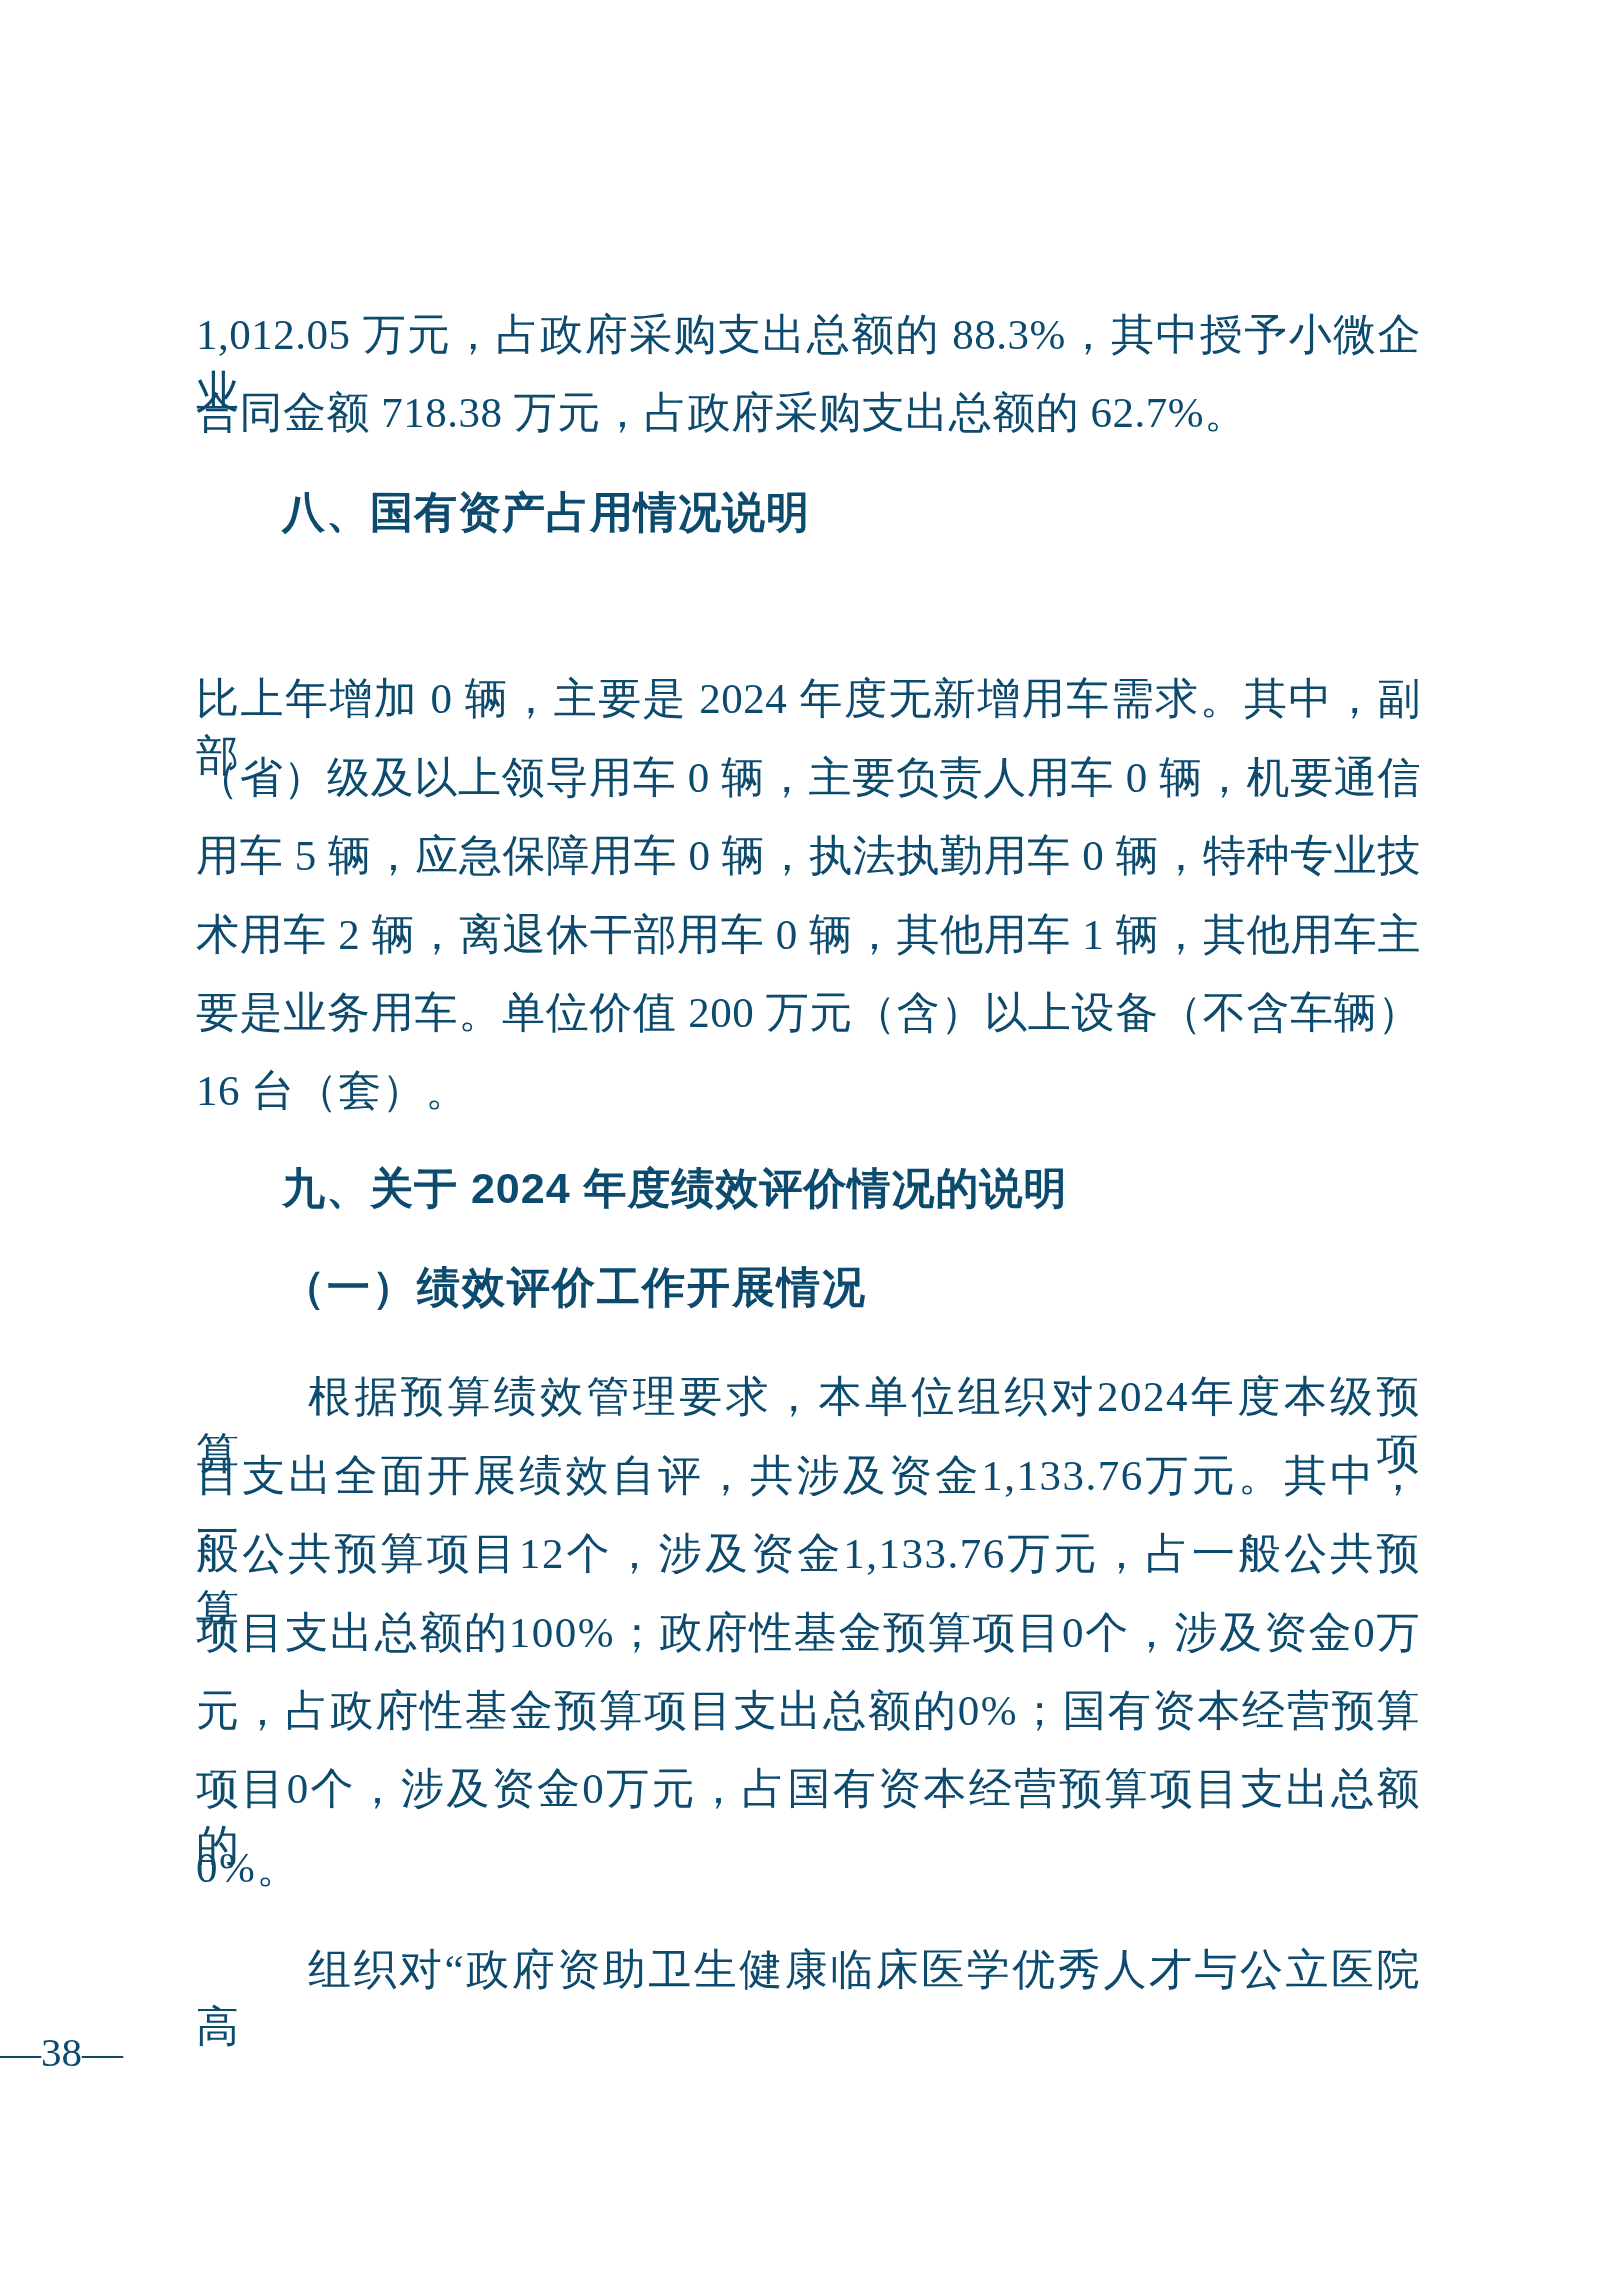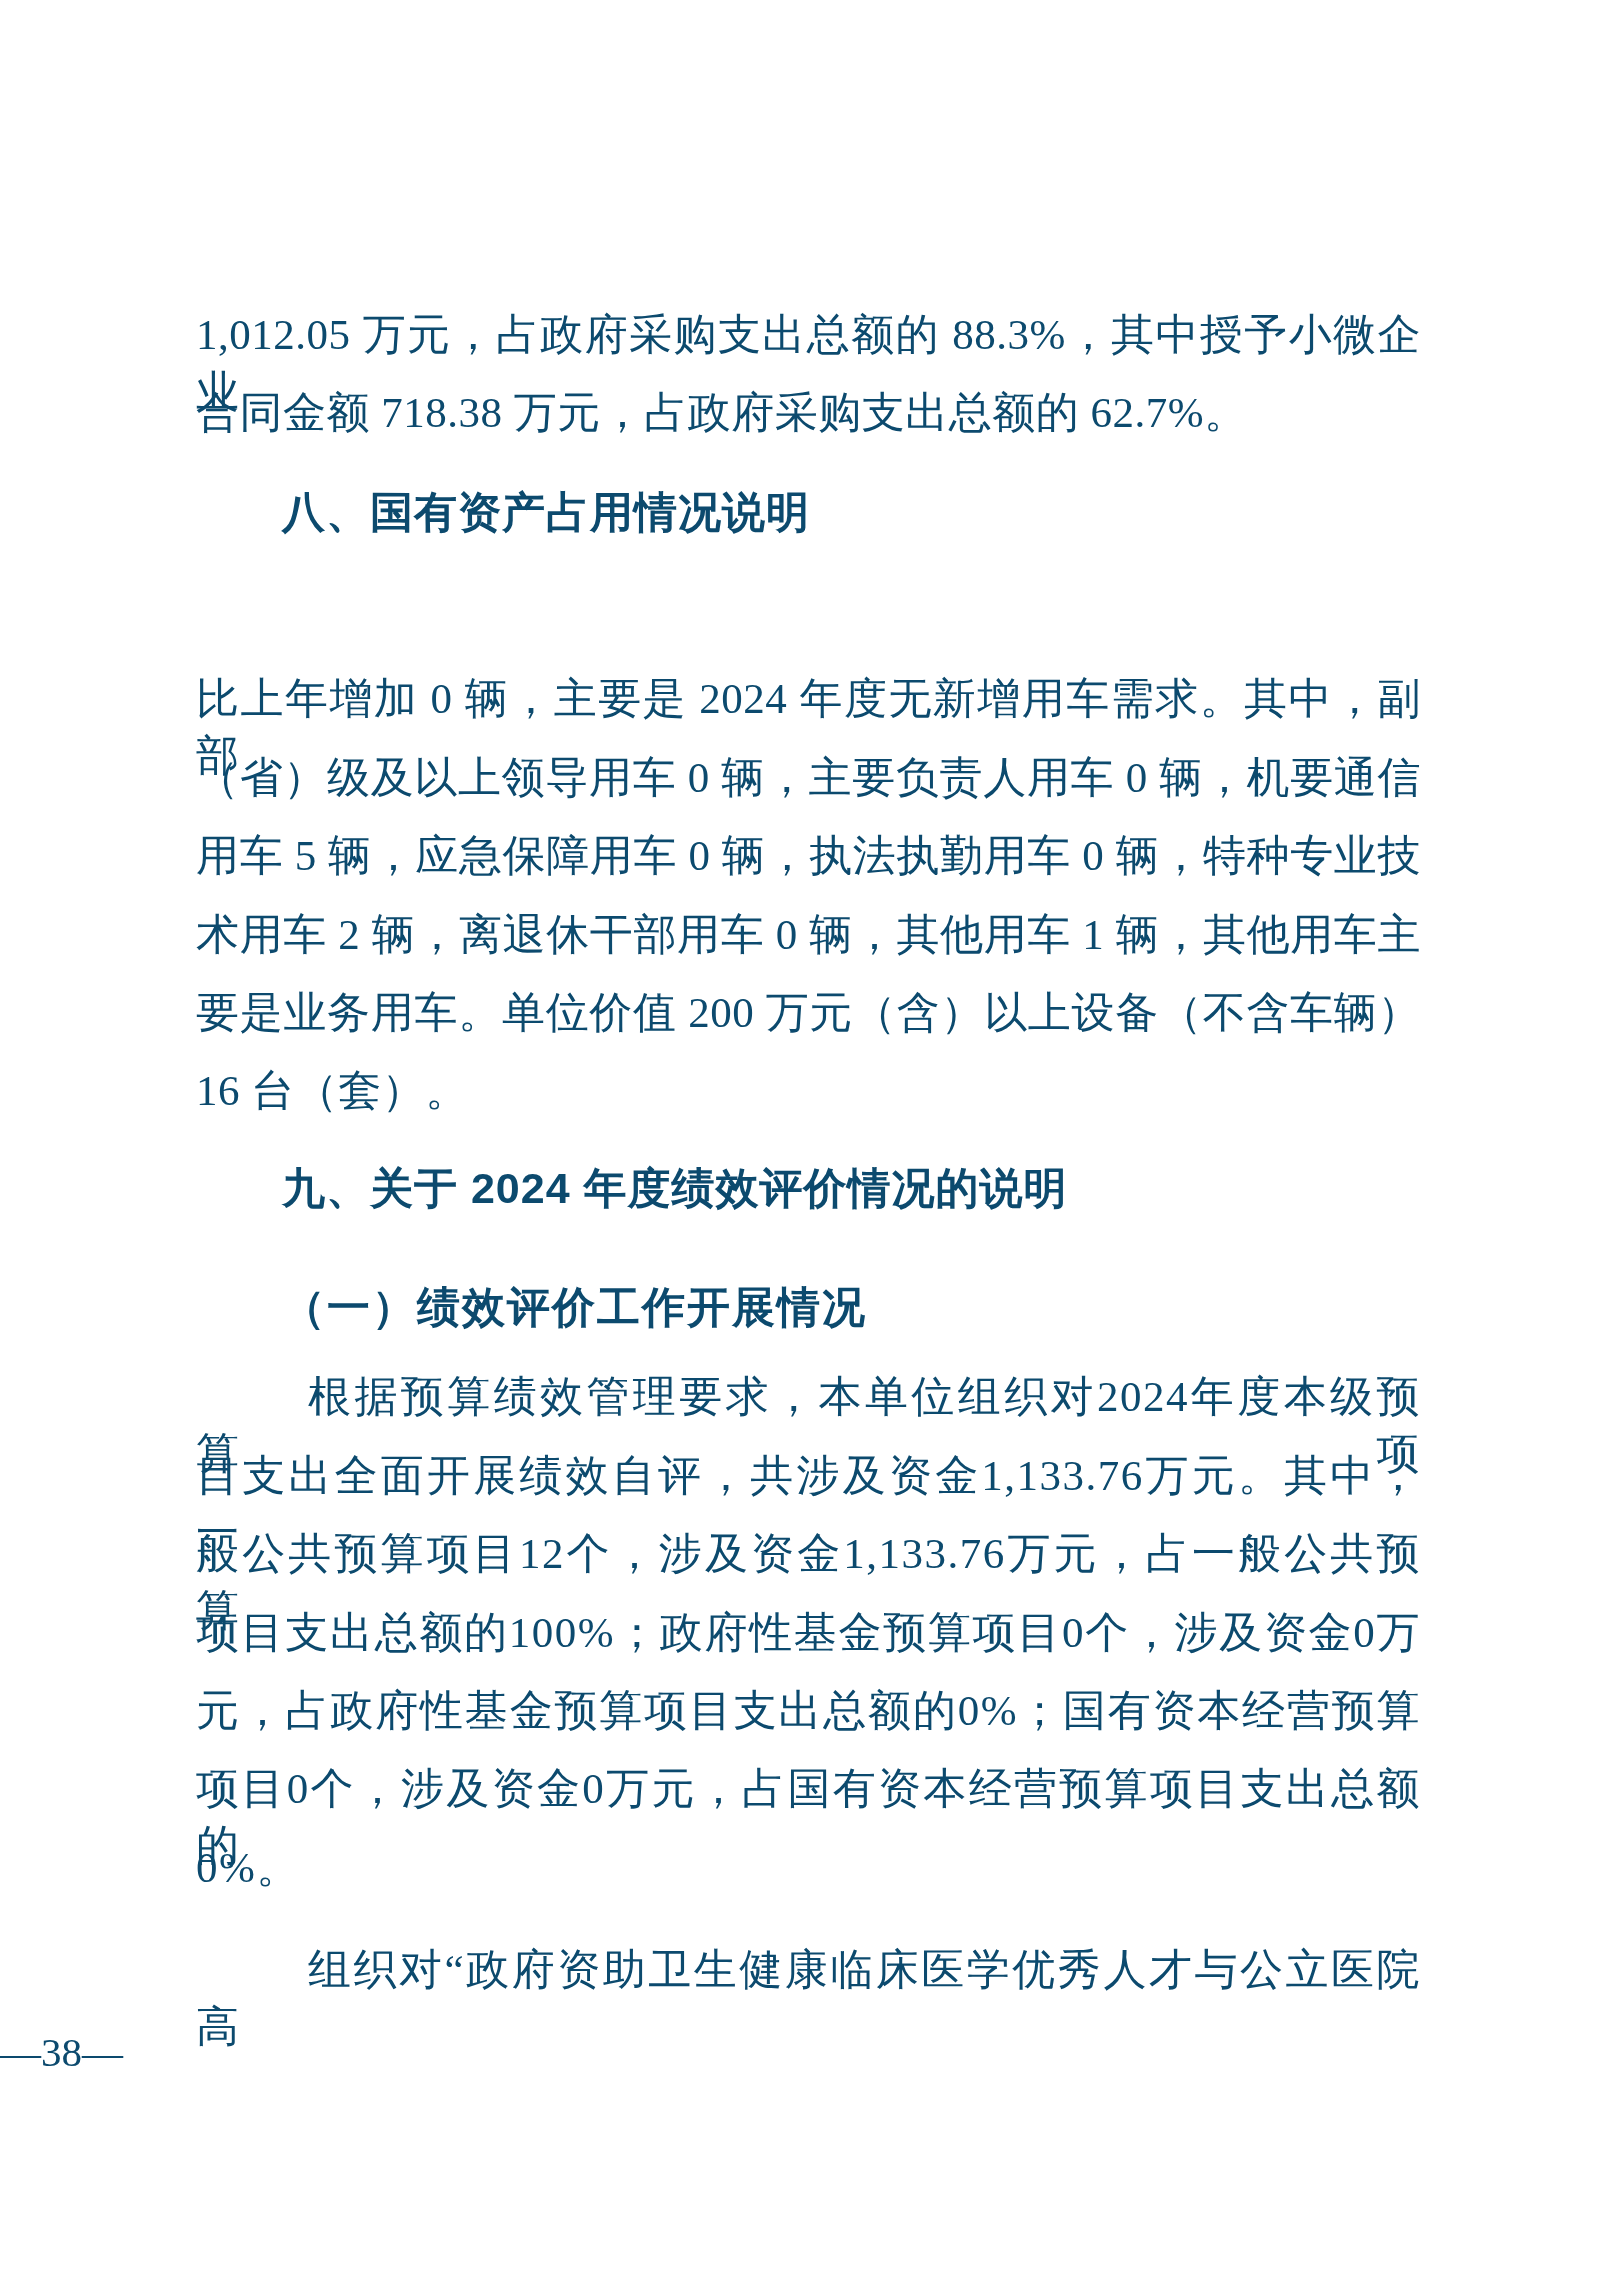--- a/index.html
+++ b/index.html
@@ -34,21 +34,20 @@
   .h-major {
     font-family: "Liberation Sans", "DejaVu Sans", sans-serif;
     font-weight: 700;
     text-indent: 86px;
     letter-spacing: 1px;
   }
   .h-minor {
     font-weight: 600;
     text-indent: 86px;
     letter-spacing: 2px;
-    margin-top: 20px;
   }
   .wide { letter-spacing: 1.5px; }
   .page-number {
     position: absolute;
     left: 0;
     width: 1621px;
     text-align: left;
     font-size: 41px;
     line-height: 51px;
   }

